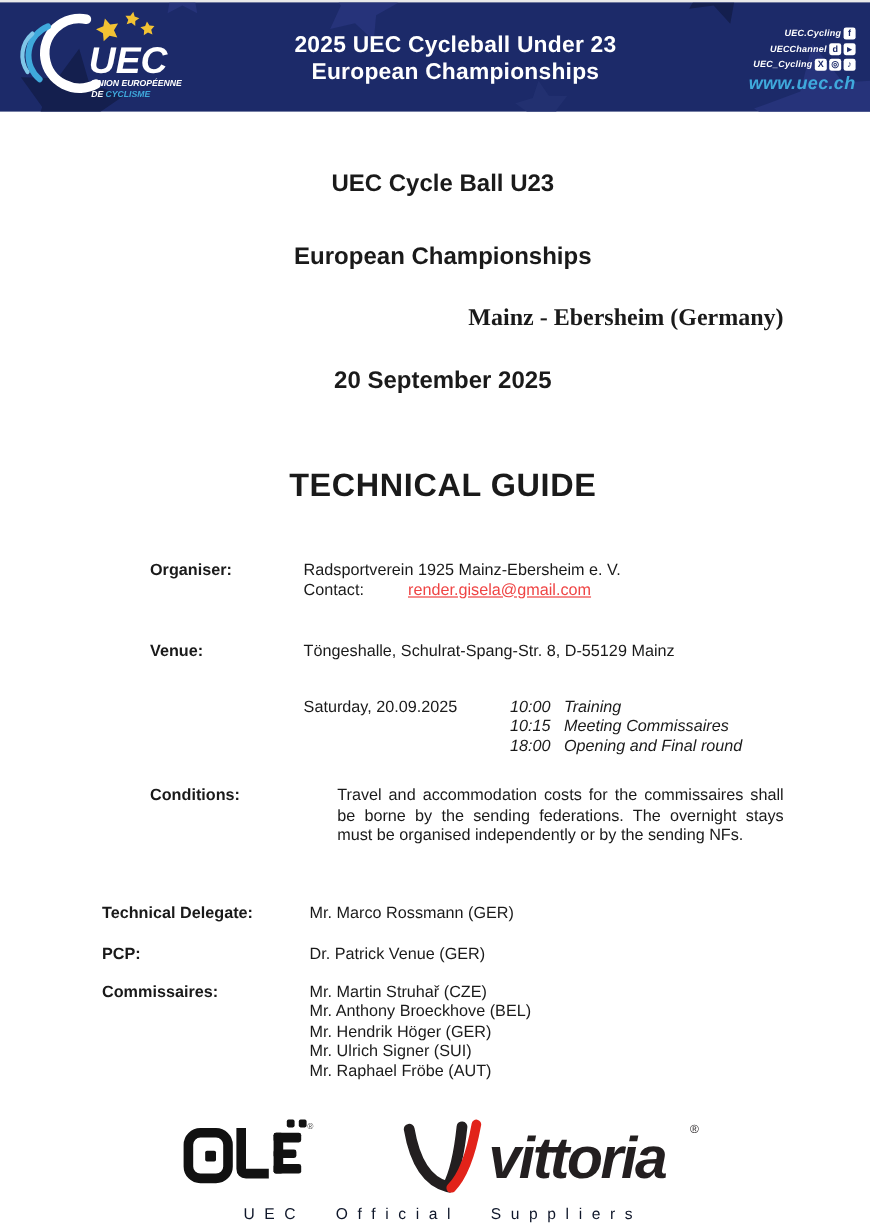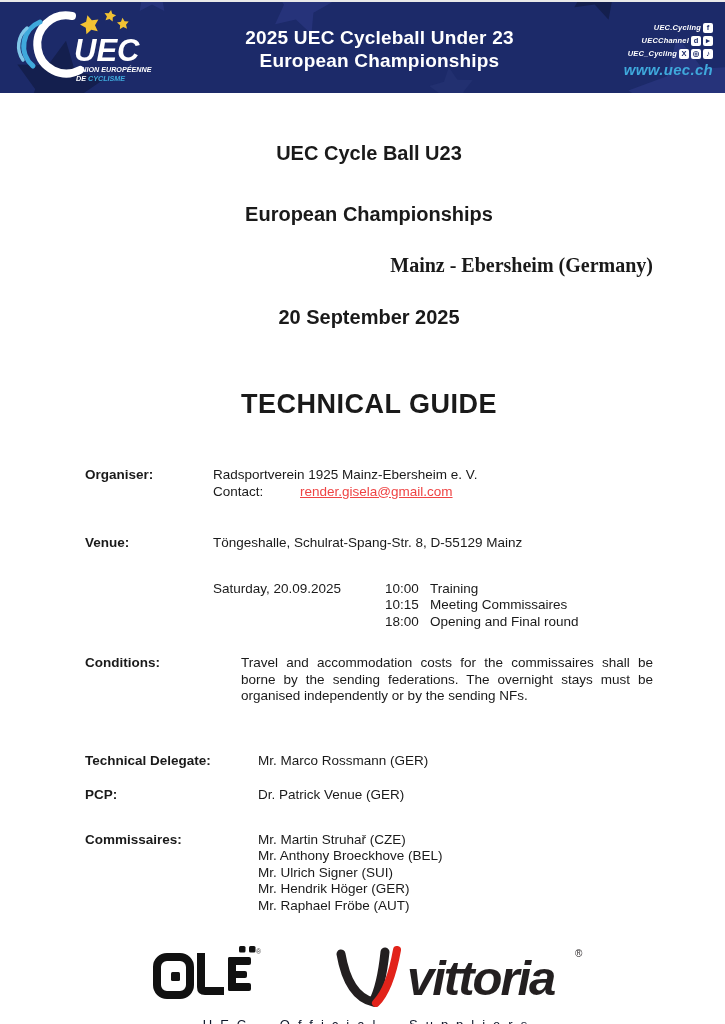--- a/index.html
+++ b/index.html
@@ -24,38 +24,38 @@
 
   
   .doc { padding:0 72px 0 85px; }
   .title-block { text-align:center; margin-top:46px; }
   .title-line { font-size:20px; font-weight:bold; line-height:29px;margin-top:32px; }
   .location-line { text-align:right; font-size:20px; font-weight:bold; line-height:29px; margin-top:22px;font-family:Liberation Serif, serif; }
   .date-line { text-align:center; font-size:20px; font-weight:bold; line-height:29px; margin-top:23px; }
   .tech-guide { text-align:center; font-size:27px; font-weight:bold; line-height:32px; margin-top:56px; letter-spacing:.5px; }
 
   .info-row { display:flex; font-size:13.5px; line-height:16.5px; }
-  .info-label { flex:0 0 128px; font-weight:bold; }
+  .info-label { flex:0 0 128px; font-weight:bold;margin-left:40px; }
   .info-content { flex:1 1 auto; }
   .row-organiser { margin-top:47px; }
   .contact-line { display:flex; }
   .contact-label { flex:0 0 87px; }
   .email-link { color:#ef4444; text-decoration:underline; }
   .row-venue { margin-top:35px; }
   .row-schedule { margin-top:29px; }
   .sched-day { flex:0 0 172px; }
-  .sched-item { display:flex; }
+  .sched-item { display:flex;font-style:italic; }
   .sched-time { flex:0 0 45px; }
   .row-conditions { margin-top:25px;gap:28px; }
   .cond-text { text-align:justify; text-align-last:left; }
   .off-row { display:flex; font-size:13.5px; line-height:16.5px; }
   .off-label { flex:0 0 173px; font-weight:bold; }
   .row-td { margin-top:48px; }
   .row-pcp { margin-top:18px; }
-  .row-comm { margin-top:28px; }
+  .row-comm { margin-top:15px; }
 
   
   .footer-logos { display:flex; justify-content:center; align-items:center; gap:72px; margin-top:27px; height:66px; }
   .suppliers { text-align:center; margin-top:10px; font-size:13px; color:#0f172a; letter-spacing:8px; word-spacing:14px; }
   .sr-only { position:absolute; width:1px; height:1px; overflow:hidden; clip:rect(0 0 0 0); white-space:nowrap; }
 </style>
 </head>
 <body>
 
 <div class="page">
@@ -177,22 +177,22 @@
     <div class="off-row row-pcp">
       <div class="off-label">PCP:</div>
       <div>Dr. Patrick Venue (GER)</div>
     </div>
 
     <div class="off-row row-comm">
       <div class="off-label">Commissaires:</div>
       <div>
         <div>Mr. Martin Struhař (CZE)</div>
         <div>Mr. Anthony Broeckhove (BEL)</div>
+        <div>Mr. Hendrik Höger (GER)</div>
         <div>Mr. Ulrich Signer (SUI)</div>
-        <div>Mr. Hendrik Höger (GER)</div>
         <div>Mr. Raphael Fröbe (AUT)</div>
       </div>
     </div>
 
     <div class="footer-logos">
       <svg width="112" height="58" viewBox="0 0 112 58" aria-label="ALÉ">
         <rect x="6" y="12" width="33" height="38" rx="10" fill="none" stroke="#111" stroke-width="8"></rect>
         <rect x="20" y="27" width="9" height="9" rx="1.5" fill="#111"></rect>
         <path d="M50,12 L50,42 Q50,46 54,46 L69,46" fill="none" stroke="#111" stroke-width="8" stroke-linecap="square"></path>
         <rect x="77" y="12" width="8" height="34" rx="2" fill="#111"></rect>

